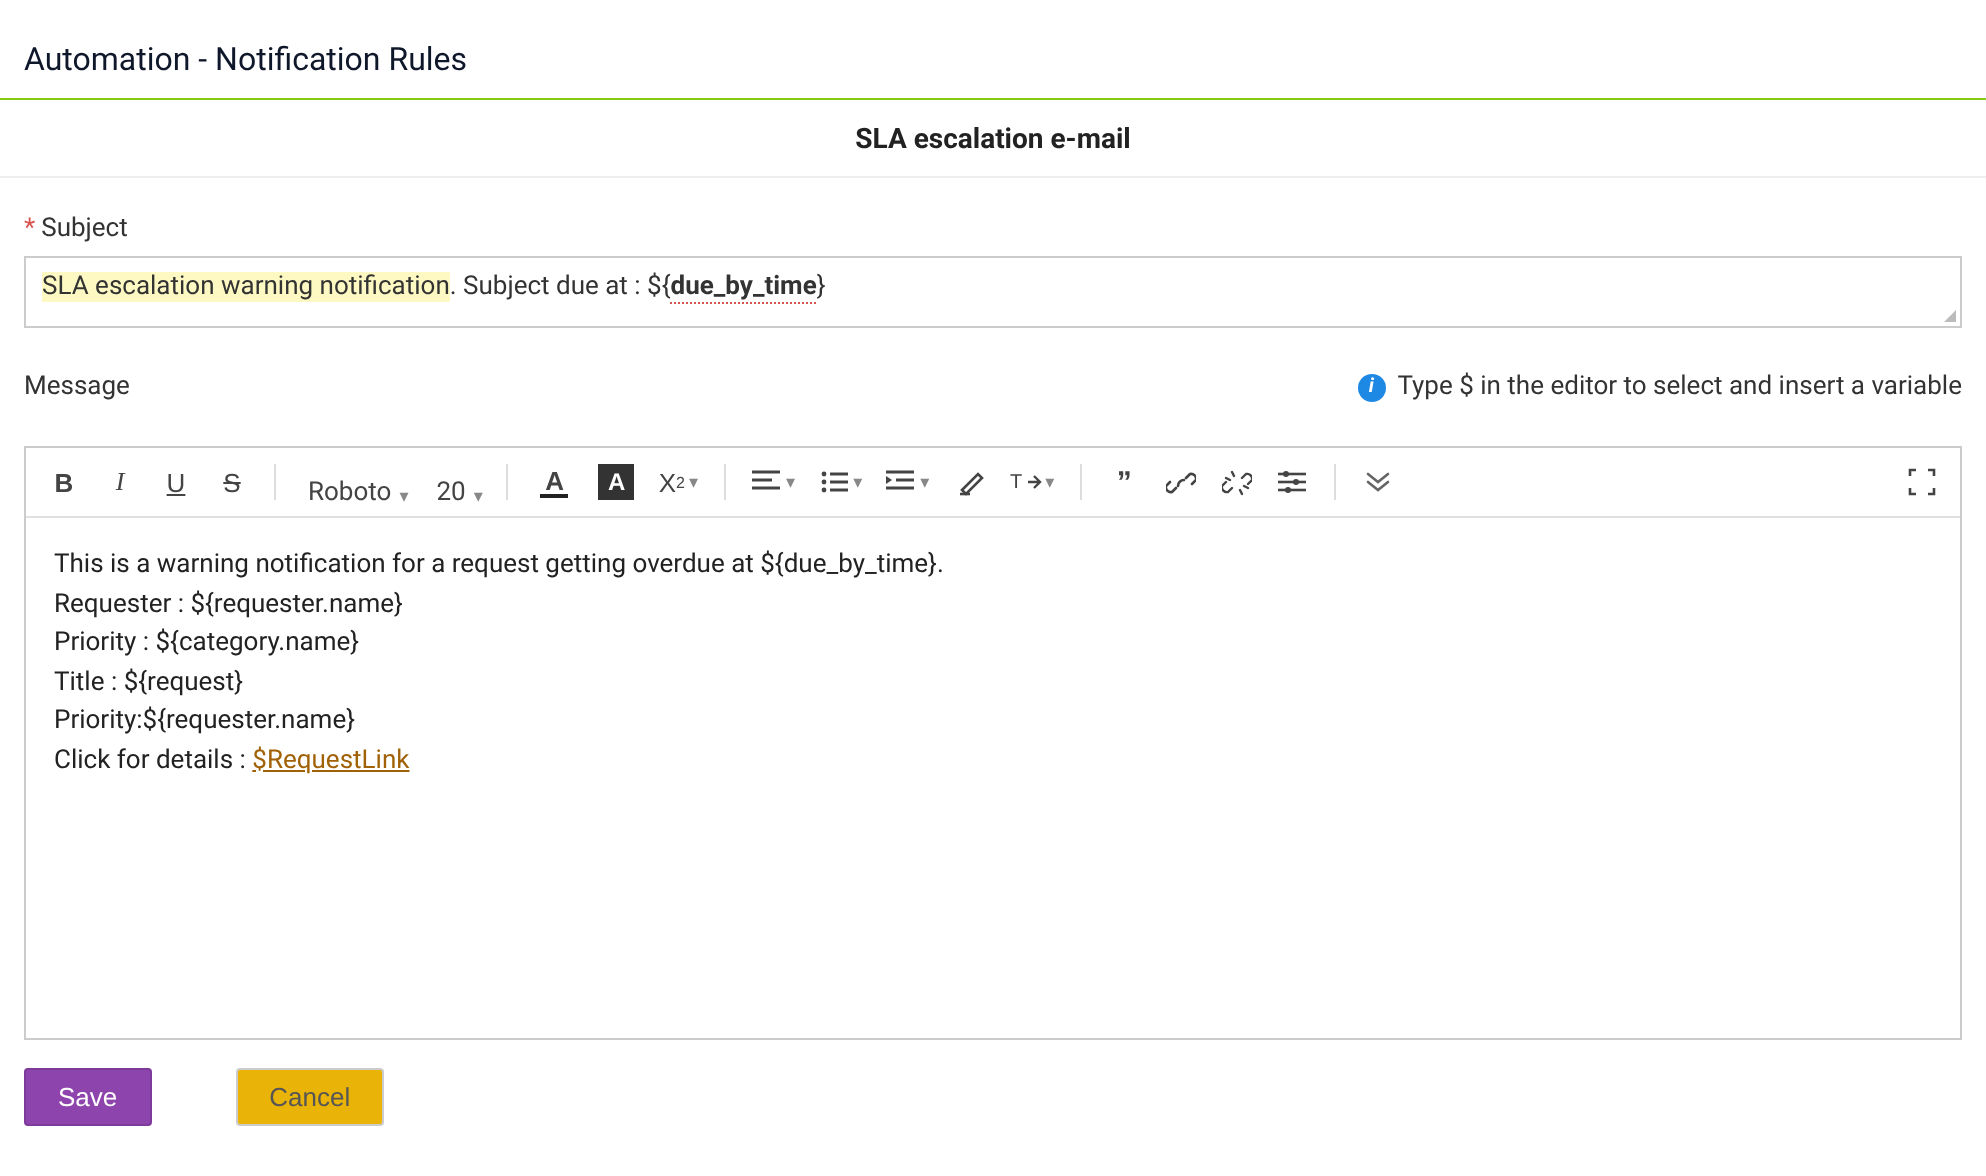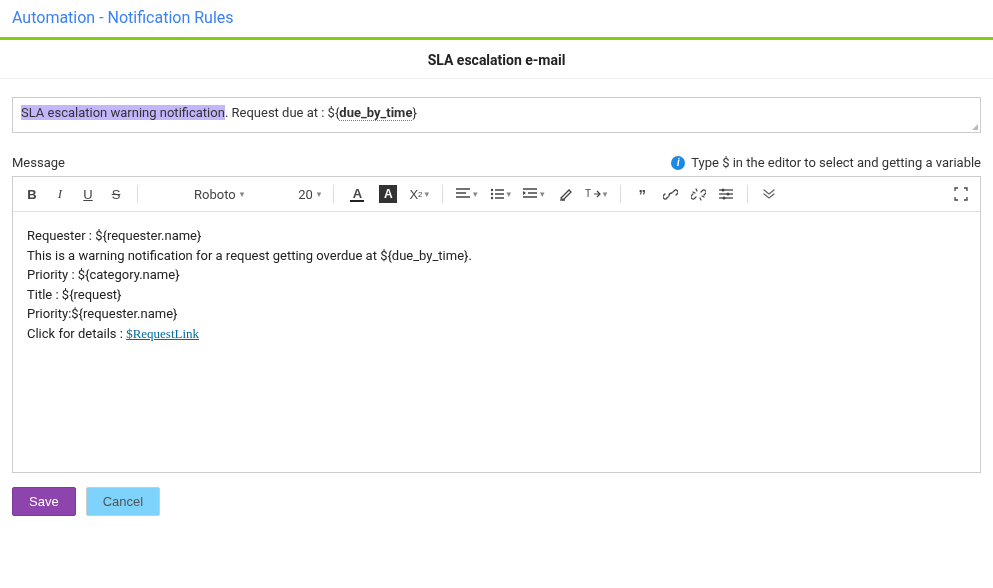--- a/index.html
+++ b/index.html
@@ -5,25 +5,25 @@
   * { box-sizing: border-box; }
   body {
     margin: 0;
     font-family: -apple-system, BlinkMacSystemFont, "Segoe UI", Roboto, Arial, sans-serif;
     font-size: 13px;
     color: #333;
     background: #fff;
     width: 993px;
   }
   .page-header {
-    padding: 8px 12px 10px 12px;
-    color: #3b82f6;
+    padding: 20px 12px 10px 12px;
+    color: #0f172a;
     font-size: 16px;
     font-weight: 400;
-    border-bottom: 3px solid #84cc16;
+    border-bottom: 1px solid #84cc16;
   }
   .section-title {
     padding: 12px 12px 10px 12px;
     font-weight: 700;
     font-size: 14px;
     color: #222;
     border-bottom: 1px solid #eee;
     text-align: center;
   }
   .form-area {
@@ -38,39 +38,39 @@
   .subject-box {
     width: 100%;
     min-height: 36px;
     border: 1px solid #ccc;
     padding: 6px 8px;
     font-size: 13px;
     resize: vertical;
     position: relative;
   }
   .subject-content { line-height: 1.4; }
-  .hl { background: #c4b5fd; }
+  .hl { background: #fef9c3; }
   .spellerr { border-bottom: 1px dotted #d9534f; font-weight: bold; }
   .resize-handle {
     position: absolute;
     right: 2px; bottom: 2px;
     width: 8px; height: 8px;
     cursor: nwse-resize;
   }
   .resize-handle::after {
     content: ""; position: absolute; right: 0; bottom: 0;
     border-right: 6px solid #bbb;
     border-top: 6px solid transparent;
   }
   .msg-row {
     display: flex;
     justify-content: space-between;
     align-items: flex-start;
     margin-top: 22px;
-    margin-bottom: 6px;
+    margin-bottom: 22px;
   }
   .hint {
     display: flex;
     align-items: center;
     gap: 6px;
     color: #333;
     font-size: 13px;
   }
   .info-icon {
     width: 14px; height: 14px; border-radius: 50%;
@@ -103,28 +103,27 @@
     background: transparent;
     padding: 0 4px;
   }
   .tb-sep {
     width: 1px; height: 18px;
     background: #ddd;
     margin: 0 6px;
   }
   .tb-select {
     display: inline-flex;
-    align-items: center;
+    align-items: flex-end;
     gap: 4px;
     height: 26px;
     padding: 0 4px 0 8px;
     border-radius: 3px;
     cursor: pointer;
     color: #444;
-    margin-left: 40px;
   }
   .car { font-size: 9px; color: #888; }
   .tb-text-color {
     display: inline-flex; flex-direction: column; align-items: center;
     width: 20px;
   }
   .tb-text-color .A { font-size: 13px; font-weight: 600; }
   .tb-text-color .bar { width: 14px; height: 2px; background: #222; margin-top: -1px;}
   .bg-color {
     width: 18px; height: 18px; background: #333; color: #fff;
@@ -132,64 +131,68 @@
     font-size: 12px; font-weight: 600;
   }
   .spacer { flex: 1; }
   .editor-body {
     min-height: 260px;
     padding: 14px 14px;
     font-size: 13px;
     line-height: 1.5;
     color: #222;
   }
-  .editor-body a { color: #0369a1; text-decoration: underline; font-family: Liberation Serif, serif; }
+  .editor-body a { color: #a16207; text-decoration: underline; }
   .footer {
     padding: 14px 12px 20px 12px;
     display: flex;
     gap: 10px;
   }
   .btn {
     padding: 6px 16px;
     font-size: 13px;
     border-radius: 2px;
     cursor: pointer;
     border: 1px solid transparent;
   }
   .btn-primary {
     background: #8e44ad;
     color: #fff;
     border-color: #7e3a9a;
   }
   .btn-secondary {
-    background: #7dd3fc;
+    background: #eab308;
     color: #555;
     border-color: #ccc;
+    margin-left: 32px;
   }
   svg { display: block; }
 </style>
 </head>
 <body>
 
 <div class="page-header">Automation - Notification Rules</div>
 <div class="section-title">SLA escalation e-mail</div>
 
 <div class="form-area">
+  <div class="field-label">
+    <span class="req">*</span><span>Subject</span>
+  </div>
   <div class="subject-box">
     <div class="subject-content">
-      <span class="hl">SLA escalation warning notification</span><span>. Request due at : ${</span><span class="spellerr">due_by_time</span><span>}</span>
+      <span class="hl">SLA escalation warning notification</span><span>. Subject due at : ${</span><span class="spellerr">due_by_time</span><span>}</span>
     </div>
     <div class="resize-handle"></div>
   </div>
 
   <div class="msg-row">
     <div>Message</div>
     <div class="hint">
       <span class="info-icon">i</span>
-      <span>Type $ in the editor to select and getting a variable</span>
+      <span>Type $ in the editor to select and insert a variable</span>
     </div>
   </div>
 
   <div class="editor-wrap">
     <div class="toolbar">
       <button class="tb-btn" style="font-weight:700;">B</button>
       <button class="tb-btn" style="font-style:italic;font-family:serif;">I</button>
       <button class="tb-btn" style="text-decoration:underline;">U</button>
       <button class="tb-btn" style="text-decoration:line-through;">S</button>
       <div class="tb-sep"></div>
@@ -304,22 +307,22 @@
       <button class="tb-btn">
         <svg width="14" height="14" viewBox="0 0 14 14">
             <g fill="none" stroke="#444" stroke-width="1.3">
               <path d="M1 4 V1 H4 M10 1 H13 V4 M13 10 V13 H10 M4 13 H1 V10"></path>
             </g>
           </svg>
       </button>
     </div>
 
     <div class="editor-body">
+      <div>This is a warning notification for a request getting overdue at ${due_by_time}.</div>
       <div>Requester : ${requester.name}</div>
-      <div>This is a warning notification for a request getting overdue at ${due_by_time}.</div>
       <div>Priority : ${category.name}</div>
       <div>Title : ${request}</div>
       <div>Priority:${requester.name}</div>
       <div>
         <span>Click for details : </span><a href="#">$RequestLink</a>
       </div>
     </div>
   </div>
 </div>
 

